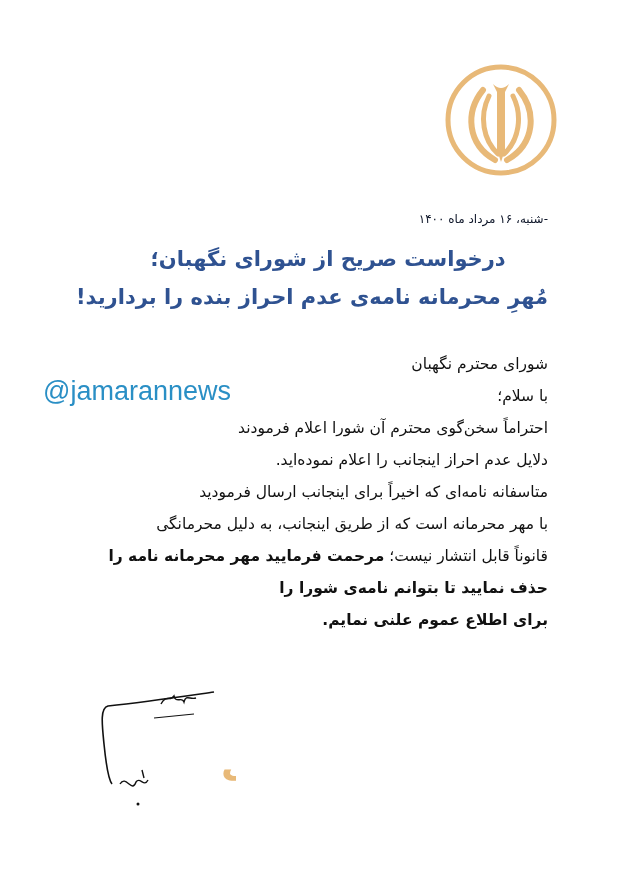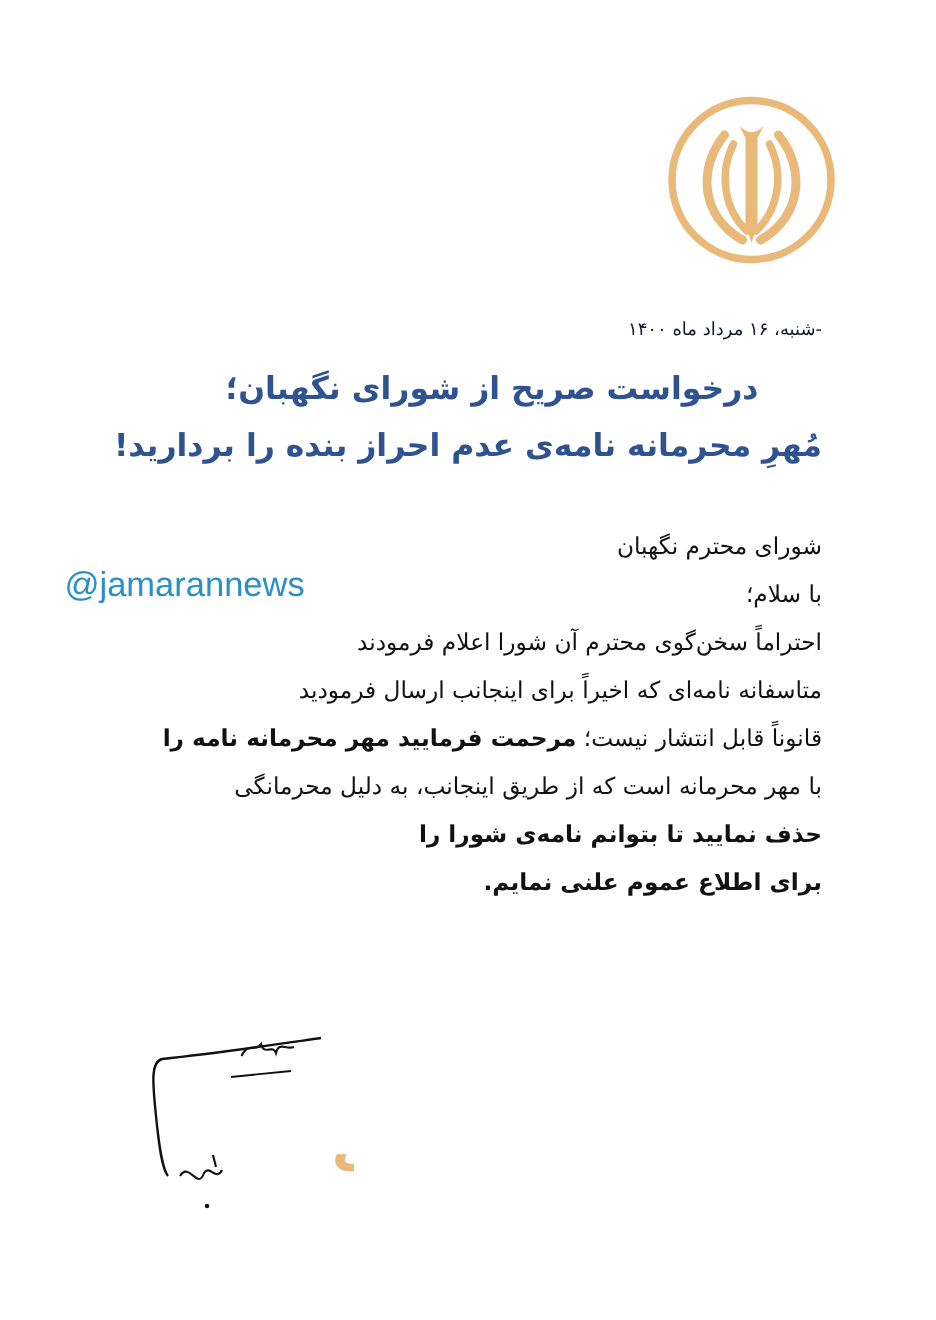--- a/index.html
+++ b/index.html
@@ -18,21 +18,21 @@
       font-family: "DejaVu Sans", sans-serif;
     }
     .headline div { white-space: nowrap; text-align: center; }
     .body-text {
       position: absolute; right: 76px; top: 348px; width: 420px; direction: rtl; text-align: right;
       color: #111; font-size: 15.5px; line-height: 32px; font-family: "DejaVu Sans", sans-serif;
     }
     .body-text div { white-space: nowrap; }
     .body-text .bold { font-weight: bold; }
     .handle {
-      position: absolute; left: 43px; top: 376px; font-size: 23px; color: #2a8fc5;
+      position: absolute; left: 43px; top: 376px; font-size: 27px; color: #2a8fc5;
       font-family: "Liberation Sans", sans-serif;
     }
     .signature { position: absolute; left: 86px; top: 684px; width: 150px; height: 130px; }
   </style>
 </head>
 <body>
 
 <div>
 
   <svg class="emblem" viewBox="0 0 116 116">
@@ -52,25 +52,26 @@
     <div>درخواست صریح از شورای نگهبان؛</div>
     <div>مُهرِ محرمانه نامه‌ی عدم احراز بنده را بردارید!</div>
   </div>
 
   <div class="handle">@jamarannews</div>
 
   <div class="body-text">
     <div>شورای محترم نگهبان</div>
     <div>با سلام؛</div>
     <div>احتراماً سخن‌گوی محترم آن شورا اعلام فرمودند</div>
+    <div>دلایل عدم احراز اینجانب را اعلام نموده‌اید.</div>
     <div>متاسفانه نامه‌ای که اخیراً برای اینجانب ارسال فرمودید</div>
+    <div>با مهر محرمانه است که از طریق اینجانب، به دلیل محرمانگی</div>
     <div>
       <span>قانوناً قابل انتشار نیست؛ </span><span class="bold">مرحمت فرمایید مهر محرمانه نامه را</span>
     </div>
-    <div>با مهر محرمانه است که از طریق اینجانب، به دلیل محرمانگی</div>
     <div class="bold">حذف نمایید تا بتوانم نامه‌ی شورا را</div>
     <div class="bold">برای اطلاع عموم علنی نمایم.</div>
   </div>
 
   <svg class="signature" viewBox="0 0 150 130">
     <text x="135" y="92" text-anchor="end" direction="rtl" font-size="38" font-weight="bold" fill="#e8b978" font-family="DejaVu Sans, sans-serif">علی لاریجانی</text>
     <path d="M128 8 C100 12 60 18 22 22 C14 24 16 40 18 60 C20 80 22 95 26 100" fill="none" stroke="#111" stroke-width="1.6"></path>
     <path d="M75 20 C80 10 84 18 88 12 C90 20 96 12 98 18 C100 10 104 16 110 14" fill="none" stroke="#111" stroke-width="1.4"></path>
     <path d="M68 34 L108 30" fill="none" stroke="#111" stroke-width="1.2"></path>
     <path d="M34 100 C40 90 46 110 50 98 C54 92 58 104 62 96 M56 86 L58 94" fill="none" stroke="#111" stroke-width="1.4"></path>

